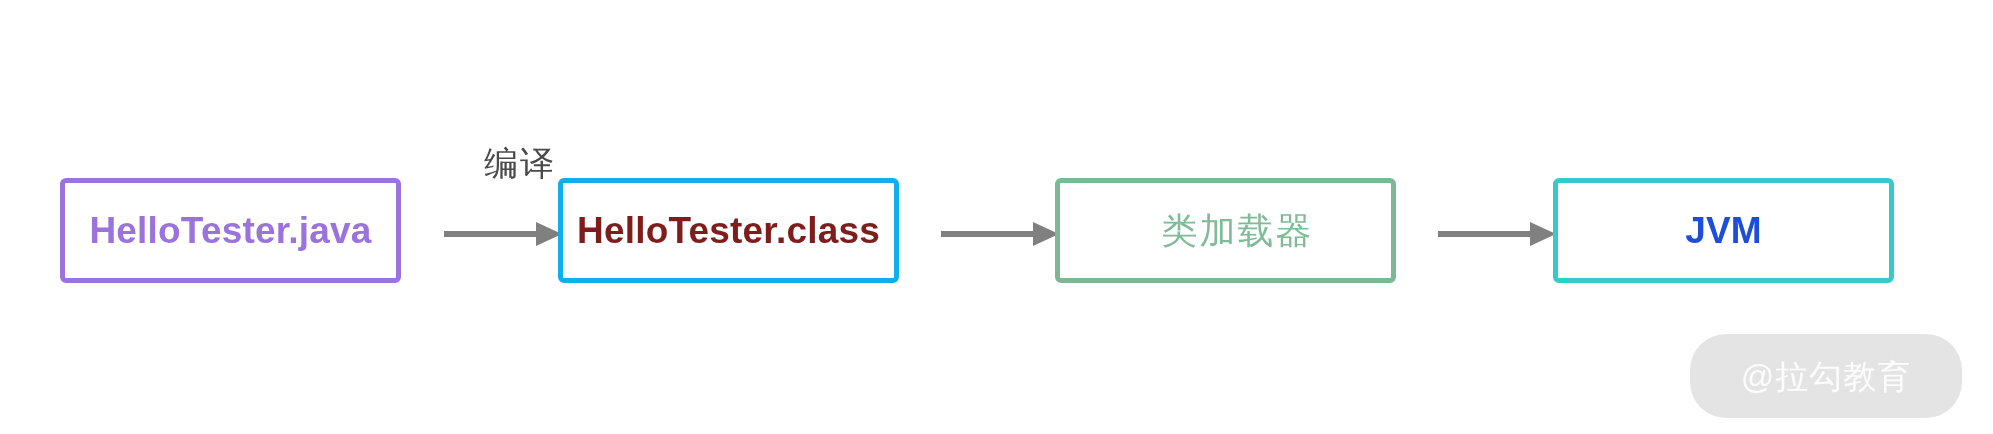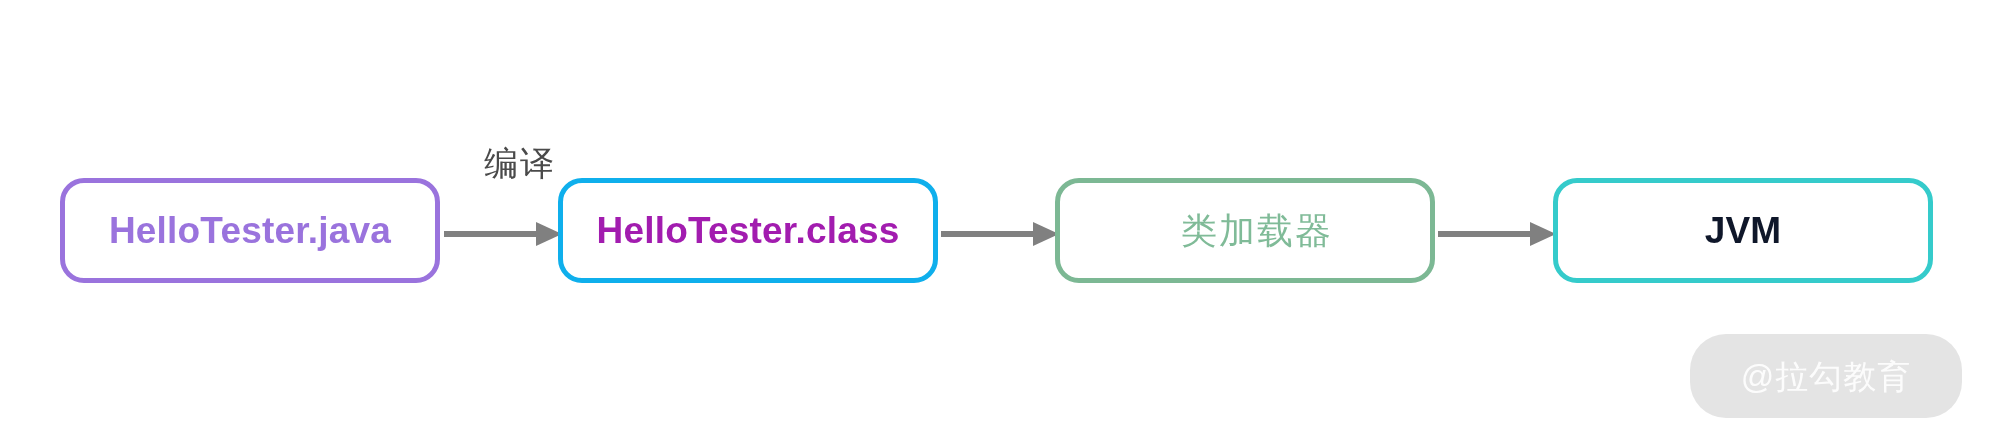--- a/index.html
+++ b/index.html
@@ -17,23 +17,23 @@
     height: 434px;
     background: #ffffff;
     overflow: hidden;
   }
 
   
   .node {
     position: absolute;
     box-sizing: border-box;
     top: 178px;
-    width: 380px;
+    width: 341px;
     height: 105px;
-    border-radius: 24px;
+    border-radius: 6px;
     border-style: solid;
     border-width: 5px;
     background: #ffffff;
     display: flex;
     align-items: center;
     justify-content: center;
   }
   .node-label {
     font-size: 37px;
     line-height: 1;
@@ -46,27 +46,27 @@
   .node-label.cjk {
     font-weight: 400;
     font-size: 36px;
     letter-spacing: 2px;
   }
 
   #node-java  { left: 60px;   border-color: #9a73dd; }
   #node-java  .node-label { color: #9a73dd; }
 
   #node-class { left: 558px;  border-color: #0fafec; }
-  #node-class .node-label { color: #a21caf; }
+  #node-class .node-label { color: #7f1d1d; }
 
   #node-loader{ left: 1055px; border-color: #7cb894; padding-left: 24px; }
   #node-loader .node-label{ color: #80bb98; }
 
   #node-jvm   { left: 1553px; border-color: #35cbcb; }
-  #node-jvm   .node-label { color: #0f172a; }
+  #node-jvm   .node-label { color: #1d4ed8; }
 
   
   .arrow {
     position: absolute;
     top: 222px;
     height: 24px;
   }
   .arrow .shaft {
     position: absolute;
     left: 0;

